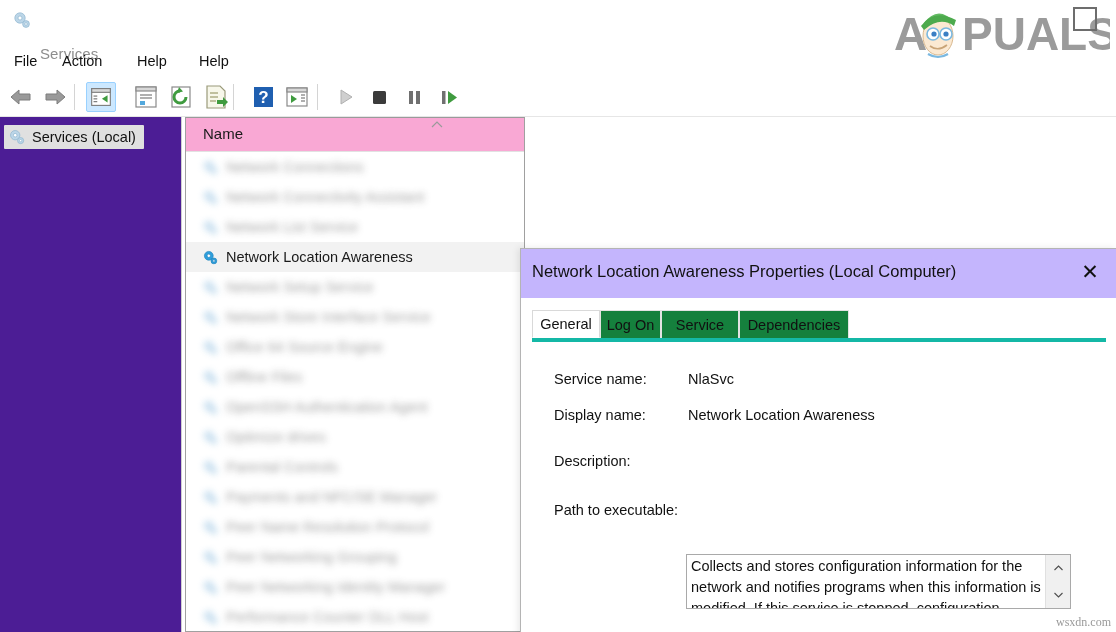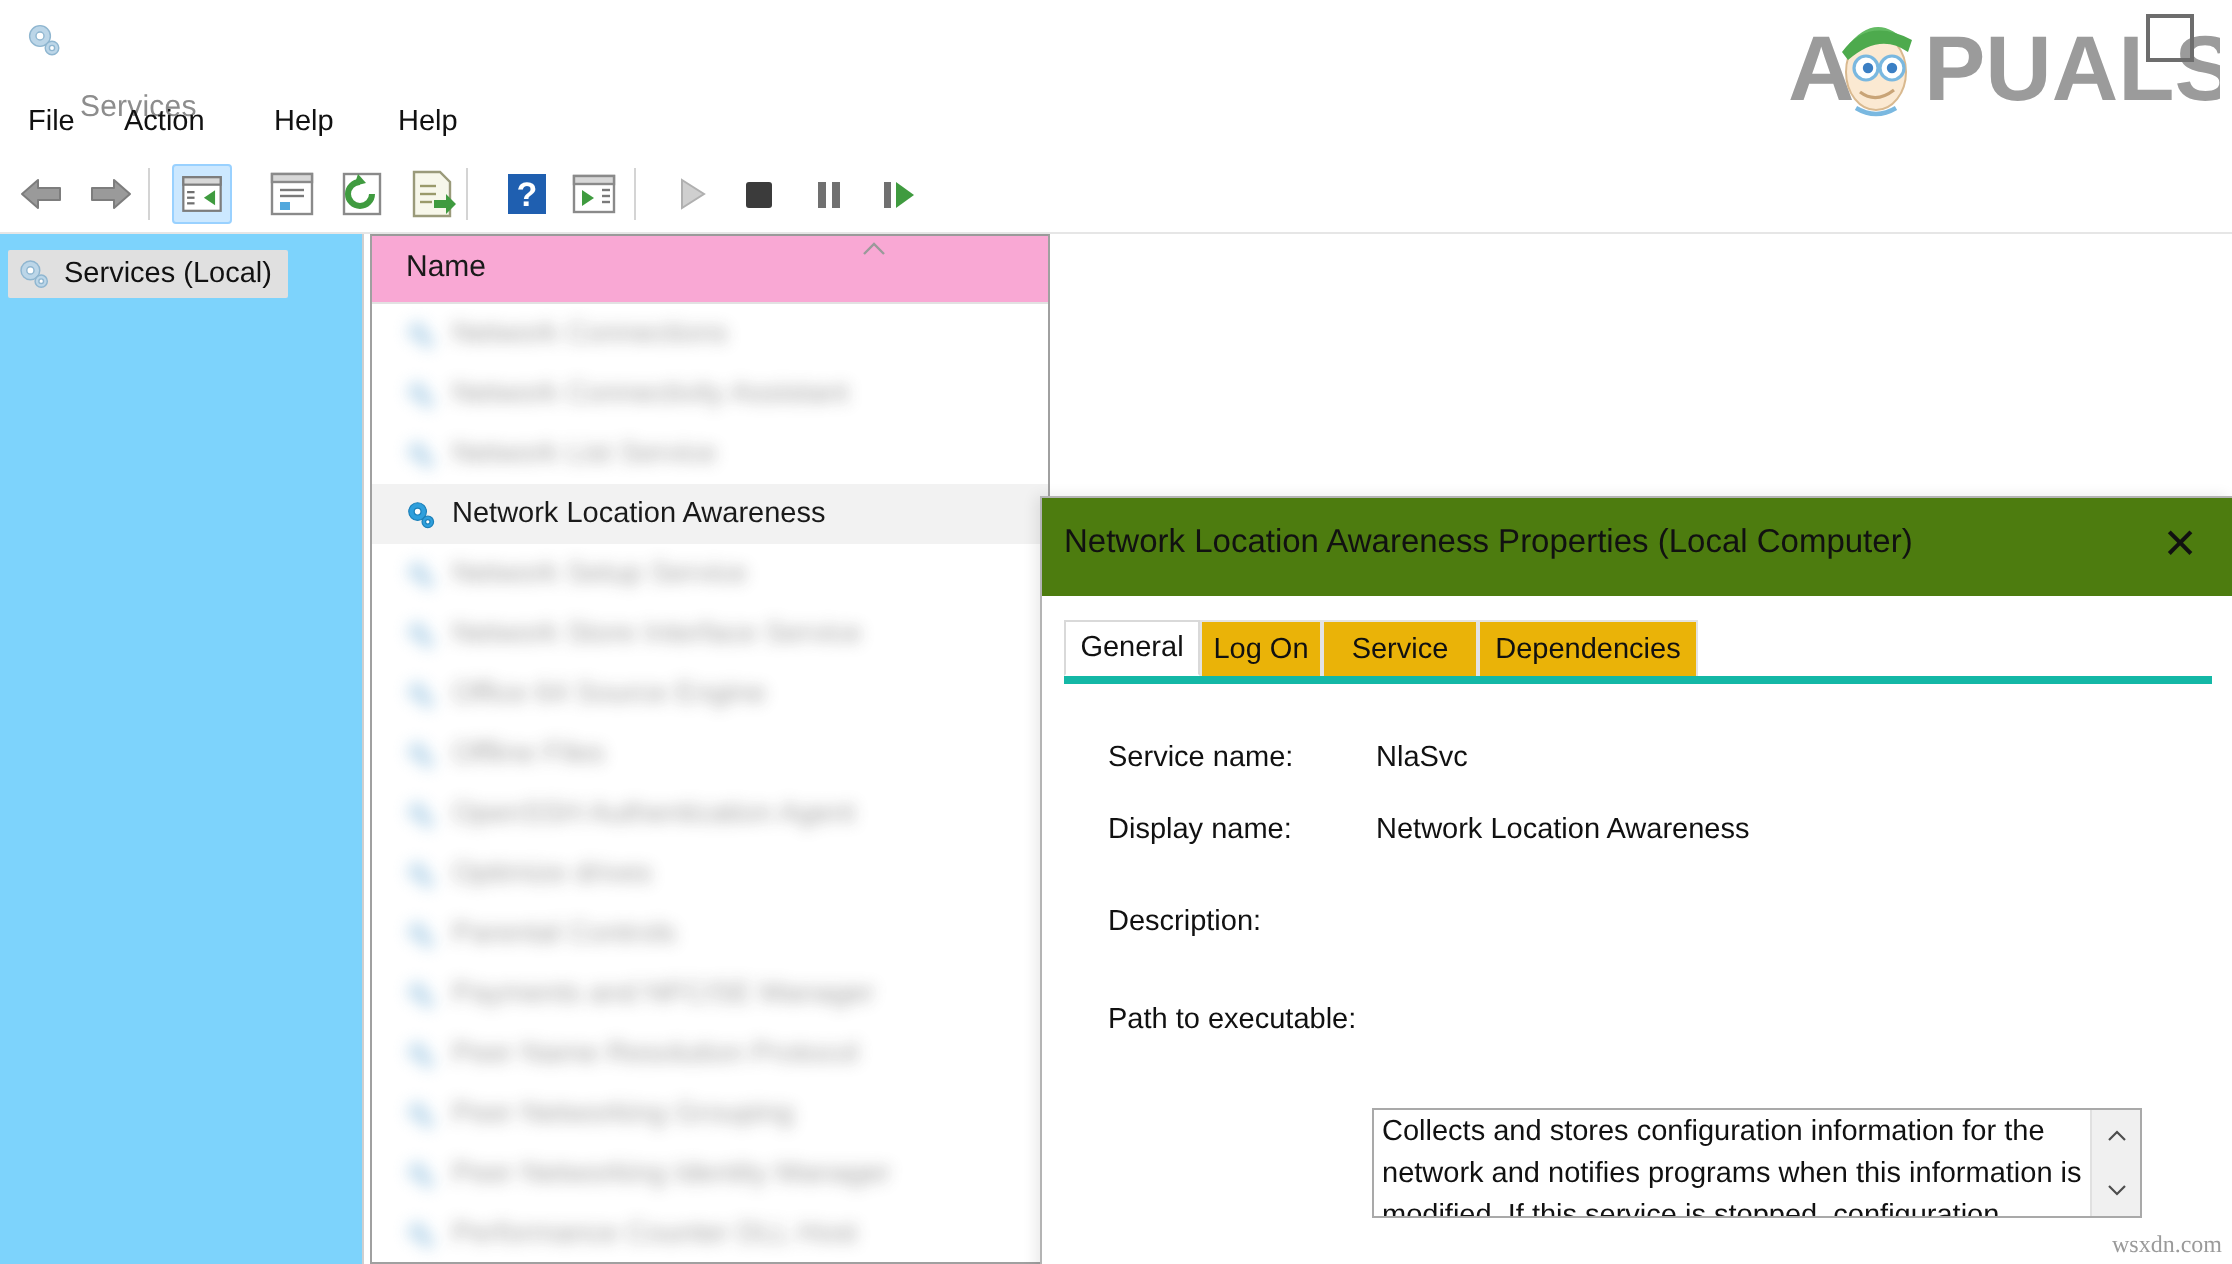--- a/index.html
+++ b/index.html
@@ -83,21 +83,21 @@
     left: 0; top: 117px;
     width: 1116px; height: 515px;
     background: #ffffff;
   }
 
   
   #tree-pane {
     position: absolute;
     left: 0; top: 0;
     width: 182px; height: 515px;
-    background: #7dd3fc;
+    background: #4c1d95;
     border-right: 1px solid #cfcfcf;
     box-sizing: border-box;
   }
   #tree-root {
     position: absolute;
     left: 4px; top: 8px;
     height: 24px;
     background: #e0e0e0;
     display: flex;
     align-items: center;
@@ -171,21 +171,21 @@
     background: #ffffff;
     border: 1px solid #b4b4b4;
     border-right: none;
     border-bottom: none;
     box-sizing: border-box;
     box-shadow: -2px 0 7px rgba(0,0,0,.09);
   }
   #dlg-titlebar {
     position: relative;
     height: 49px;
-    background: #4d7c0f;
+    background: #c4b5fd;
   }
   #dlg-title {
     position: absolute;
     left: 11px; top: 13px;
     font-size: 16.5px;
     color: #111;
   }
   #dlg-close {
     position: absolute;
     right: 6px; top: 8px;
@@ -208,21 +208,21 @@
   .tab {
     position: absolute;
     top: 0;
     height: 28px;
     font-size: 14.5px;
     color: #111;
     display: flex;
     align-items: center;
     justify-content: center;
     box-sizing: border-box;
-    background: #eab308;
+    background: #15803d;
     border: 1px solid #e3e3e3;
     border-bottom: none;
   }
   .tab.active {
     background: #ffffff;
     border: 1px solid #d9d9d9;
     border-bottom: 1px solid #ffffff;
     font-weight: 400;
   }
 

